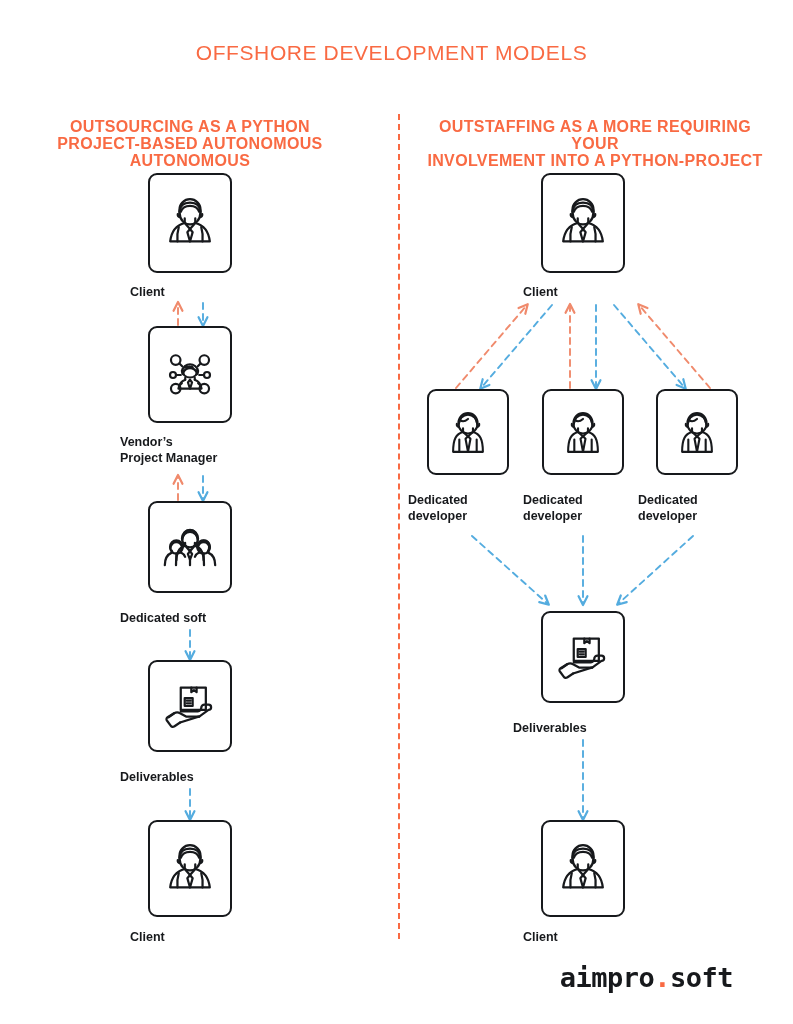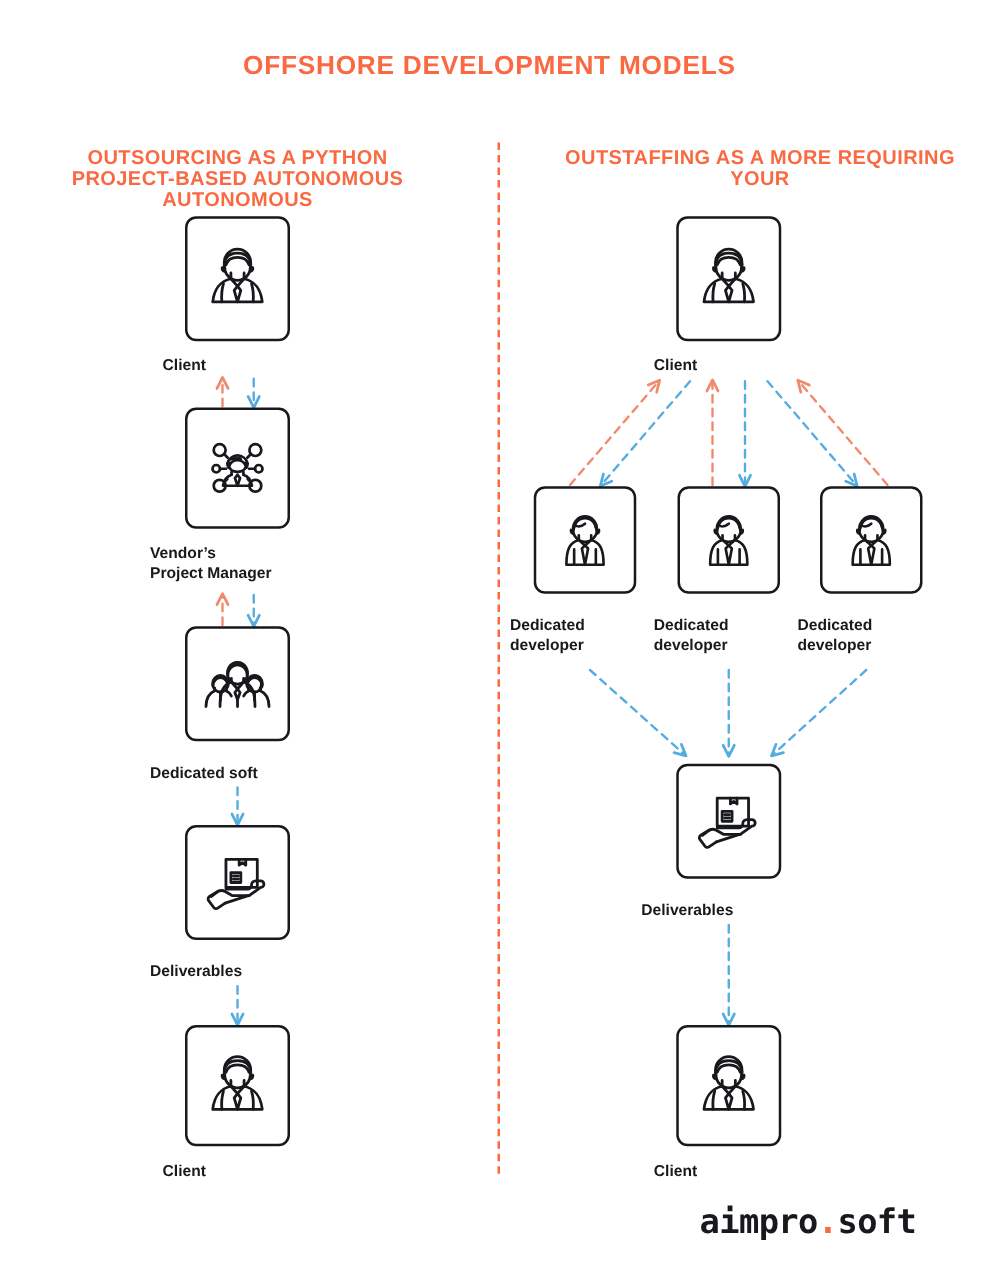--- a/index.html
+++ b/index.html
@@ -10,34 +10,34 @@
     position:relative;
     overflow:hidden;
     -webkit-font-smoothing:antialiased;
   }
   .page{position:relative;width:793px;height:1024px;}
 
   
   .main-title{
     position:absolute;top:41px;left:0;width:783px;
     text-align:center;
-    font-size:21px;font-weight:bold;letter-spacing:.6px;
+    font-size:21px;font-weight:normal;letter-spacing:.6px;
     color:#F96A43;
   }
 
   
   .col-head{
     position:absolute;
     text-align:center;
     font-size:16px;font-weight:bold;line-height:17px;
     letter-spacing:.35px;
     color:#F96A43;
   }
   .col-head.left{top:118px;left:20px;width:340px;}
-  .col-head.right{top:118px;left:428px;width:360px;}
+  .col-head.right{top:118px;left:415px;width:360px;}
 
   
   .divider{
     position:absolute;left:398px;top:114px;
     width:0;height:825px;
     border-left:2.5px dashed #F96A43;
   }
 
   
   .card{
@@ -75,20 +75,21 @@
 <div class="page">
 
   <div class="main-title">OFFSHORE DEVELOPMENT MODELS</div>
 
   <div class="col-head left">
     <div>OUTSOURCING AS A PYTHON</div>
     <div>PROJECT-BASED AUTONOMOUS AUTONOMOUS</div>
   </div>
   <div class="col-head right">
     <div>OUTSTAFFING AS A MORE REQUIRING YOUR</div>
+    <div>INVOLVEMENT INTO A PYTHON-PROJECT</div>
   </div>
 
   <div class="divider"></div>
 
   <svg width="0" height="0" style="position:absolute" aria-hidden="true">
     <defs>
 
       <symbol id="icn-client" viewBox="0 0 100 100">
         <g fill="none" stroke="#17191c" stroke-width="3.4" stroke-linecap="round" stroke-linejoin="round">
           <path d="M34 38 v-8 a16 16 0 0 1 32 0 v8"></path>

